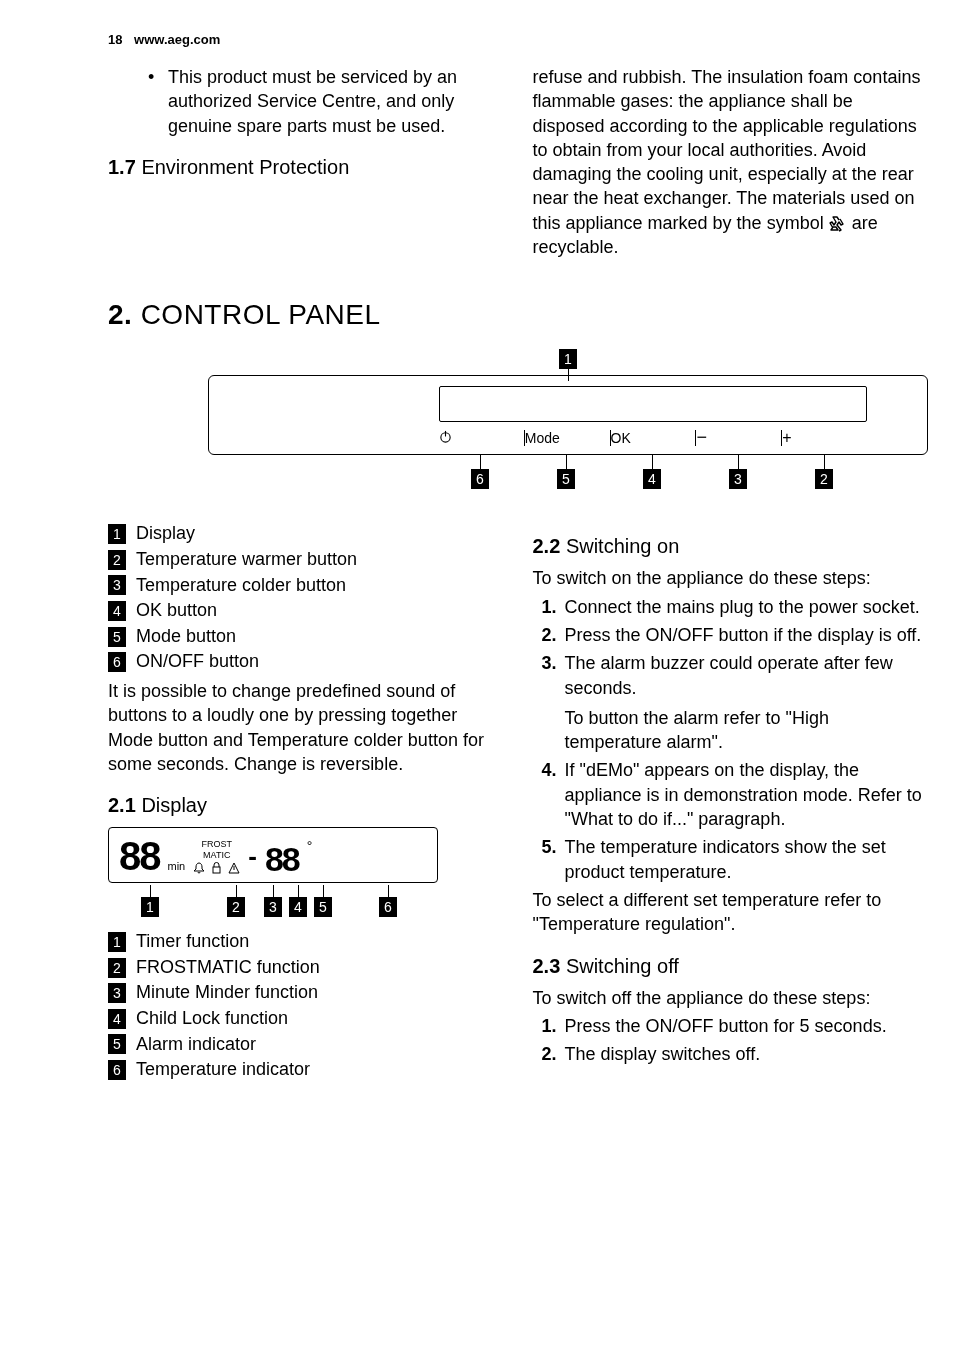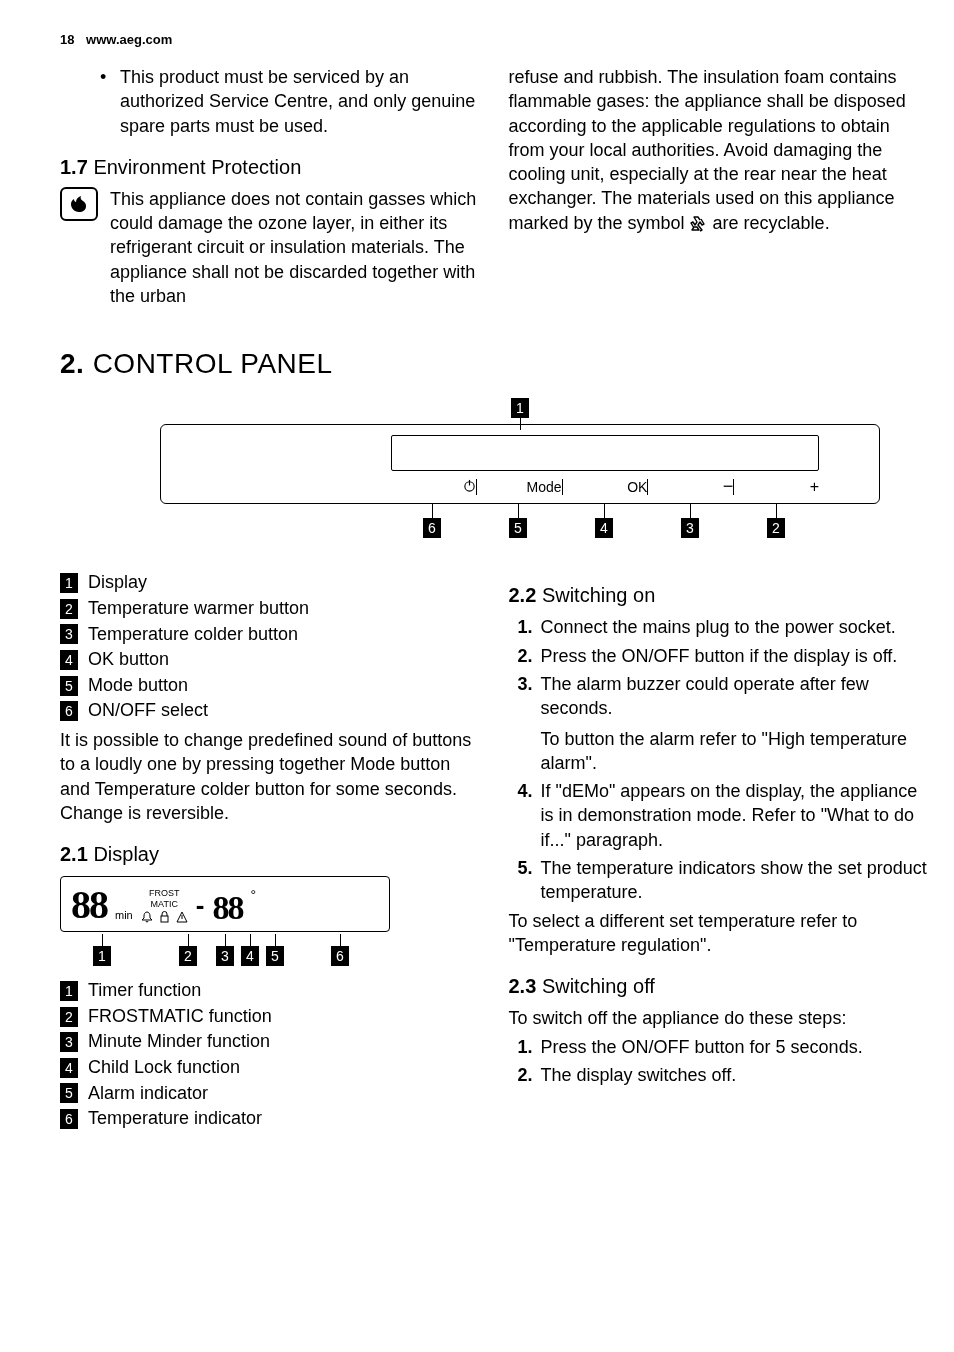--- a/index.html
+++ b/index.html
@@ -6,20 +6,21 @@
     margin: 0;
     padding: 0;
     font-family: Arial, Helvetica, sans-serif;
     font-size: 18px;
     color: #000;
     background: #fff;
     width: 954px;
   }
   .page {
     padding: 32px 27px 40px 60px;
+    margin-left: 48px;
   }
   .header-line {
     font-size: 13px;
     font-weight: bold;
     margin-bottom: 18px;
   }
   .header-line .pagenum {
     font-weight: bold;
     margin-right: 8px;
   }
@@ -114,21 +115,21 @@
     position: absolute;
     left: 230px;
     right: 60px;
     bottom: 6px;
     display: flex;
     align-items: center;
     font-size: 14px;
   }
   .cp-btn {
     flex: 1;
-    text-align: right;
+    text-align: left;
   }
   .cp-sep {
     width: 1px;
     height: 16px;
     background: #000;
   }
   .cp-callouts-bot {
     position: relative;
     height: 42px;
   }
@@ -166,21 +167,21 @@
   }
   .disp-frame {
     border: 1.5px solid #000;
     border-radius: 4px;
     padding: 8px 10px 6px 10px;
     display: flex;
     align-items: flex-end;
     gap: 8px;
   }
   .seg7 {
-    font-family: Liberation Serif, serif;
+    font-family: Liberation Sans, sans-serif;
     font-weight: bold;
     font-size: 40px;
     line-height: 1;
     letter-spacing: -2px;
   }
   .seg7-sm { font-size: 34px; }
   .disp-min {
     font-size: 11px;
     align-self: flex-end;
     margin-bottom: 4px;
@@ -242,28 +243,20 @@
       <div class="bullet-item">
         <span class="bullet-dot">•</span>
         <span>This product must be serviced by an authorized Service Centre, and only genuine spare parts must be used.</span>
       </div>
 
       <h2 class="section">
         <span class="num">1.7</span>
         <span>Environment Protection</span>
       </h2>
 
-      <div class="env-block">
-        <div class="env-icon-box">
-          <svg width="22" height="20" viewBox="0 0 22 20">
-            <path d="M11 18 C6 18 3 14 3 10 C3 8 4 6 6 5 C6 7 7 8 8 8 C8 5 10 3 13 2 C12 4 13 6 15 7 C17 8 18 10 18 12 C18 16 15 18 11 18 Z" fill="#000"></path>
-          </svg>
-        </div>
-        <div class="env-text">This appliance does not contain gasses which could damage the ozone layer, in either its refrigerant circuit or insulation materials. The appliance shall not be discarded together with the urban</div>
-      </div>
     </div>
 
     <div class="col">
       <div class="para">
         <span>refuse and rubbish. The insulation foam contains flammable gases: the appliance shall be disposed according to the applicable regulations to obtain from your local authorities. Avoid damaging the cooling unit, especially at the rear near the heat exchanger. The materials used on this appliance marked by the symbol </span><span class="recycle-inline">
             <svg width="18" height="16" viewBox="0 0 18 16">
               <path d="M4 12 L1 7 L3 6 L5 9 L7 6 L4 1 L8 1 L10 4 M11 3 L14 8 L12 9 L10 6 L8 9 L12 14 L10 15 M6 14 L2 14 L4 11 L7 11 L9 14 L6 14" fill="none" stroke="#000" stroke-width="1.4" stroke-linejoin="round"></path>
             </svg>
           </span><span> are recyclable.</span>
       </div>
@@ -332,21 +325,21 @@
         <div class="legend-item">
             <span class="num-box">4</span>
             <span class="legend-label">OK button</span>
           </div>
         <div class="legend-item">
             <span class="num-box">5</span>
             <span class="legend-label">Mode button</span>
           </div>
         <div class="legend-item">
             <span class="num-box">6</span>
-            <span class="legend-label">ON/OFF select</span>
+            <span class="legend-label">ON/OFF button</span>
           </div>
       </div>
       <div class="para">It is possible to change predefined sound of buttons to a loudly one by pressing together Mode button and Temperature colder button for some seconds. Change is reversible.</div>
 
       <h2 class="section">
         <span class="num">2.1</span>
         <span>Display</span>
       </h2>
 
       <div class="disp-diagram">
@@ -416,20 +409,21 @@
             <span class="legend-label">Temperature indicator</span>
           </div>
       </div>
     </div>
 
     <div class="col">
       <h2 class="section">
         <span class="num">2.2</span>
         <span>Switching on</span>
       </h2>
+      <div class="para">To switch on the appliance do these steps:</div>
       <div class="ol-item">
           <span class="ol-num">1.</span>
           <span>Connect the mains plug to the power socket.</span>
         </div>
       <div class="ol-item">
           <span class="ol-num">2.</span>
           <span>Press the ON/OFF button if the display is off.</span>
         </div>
       <div class="ol-item">
           <span class="ol-num">3.</span>

